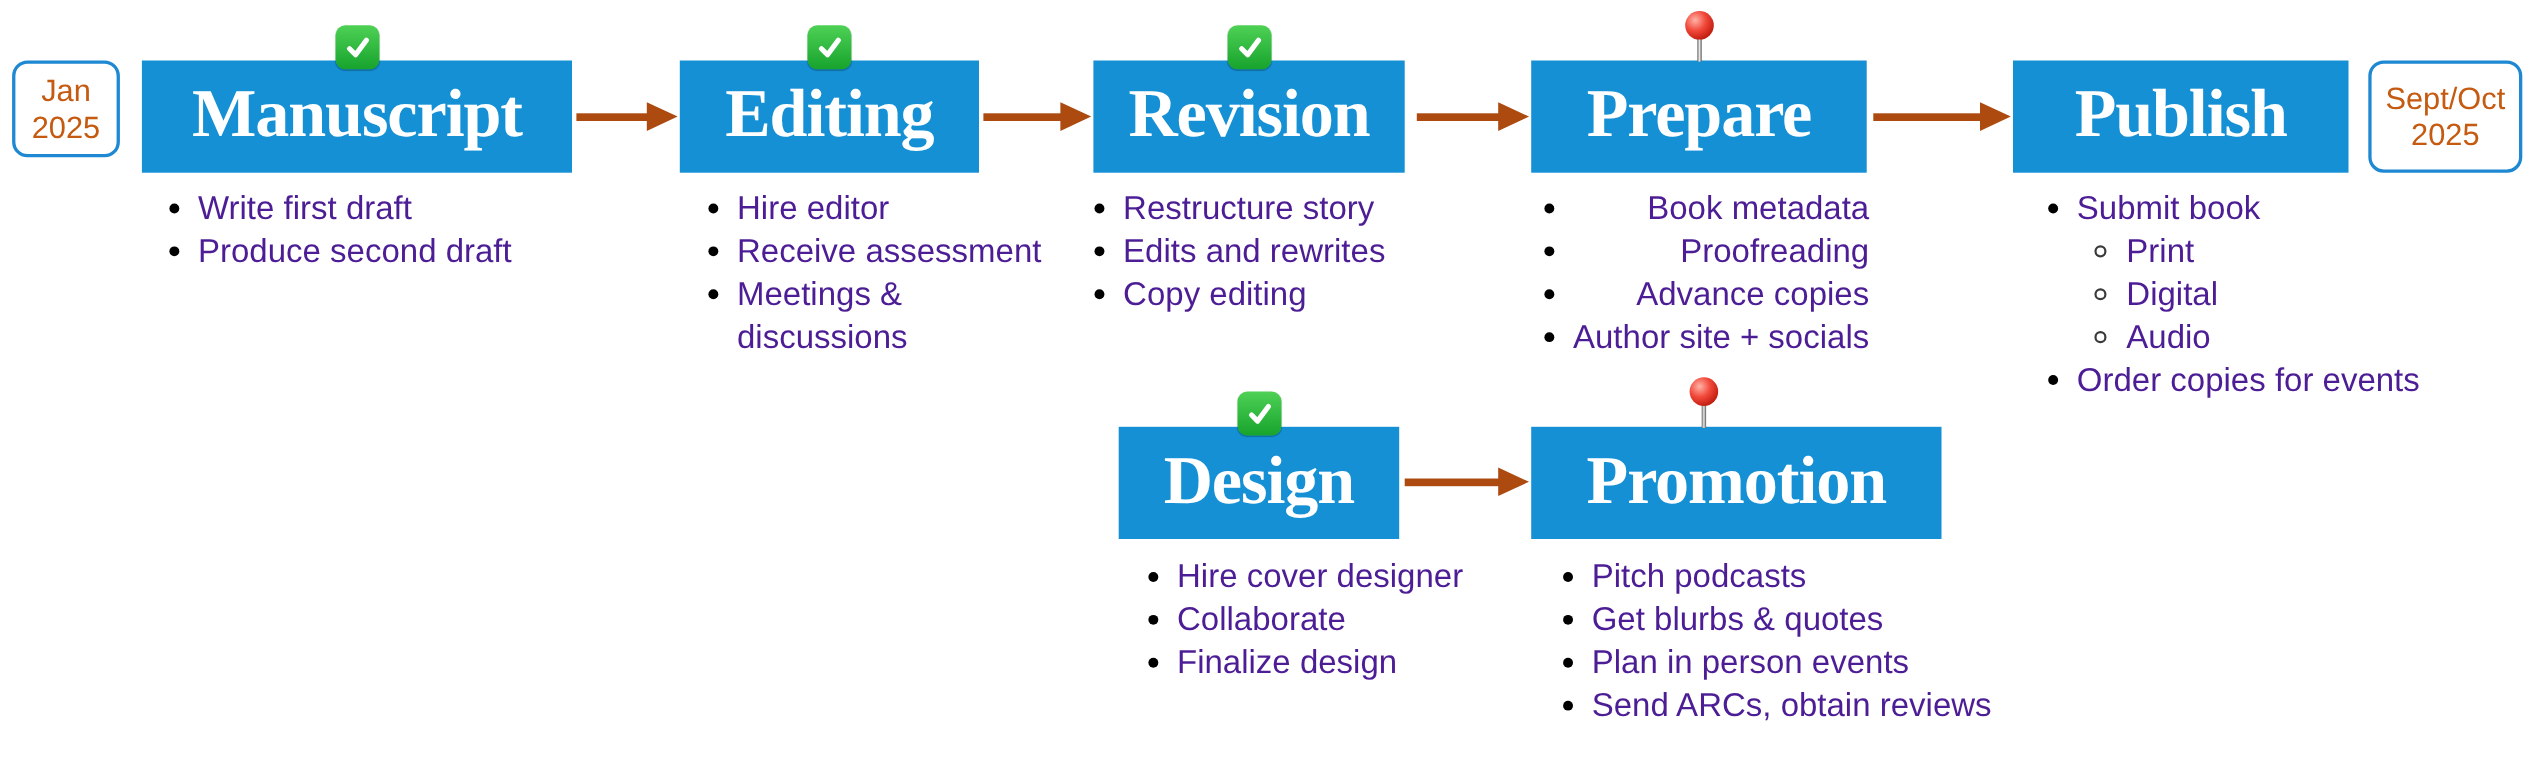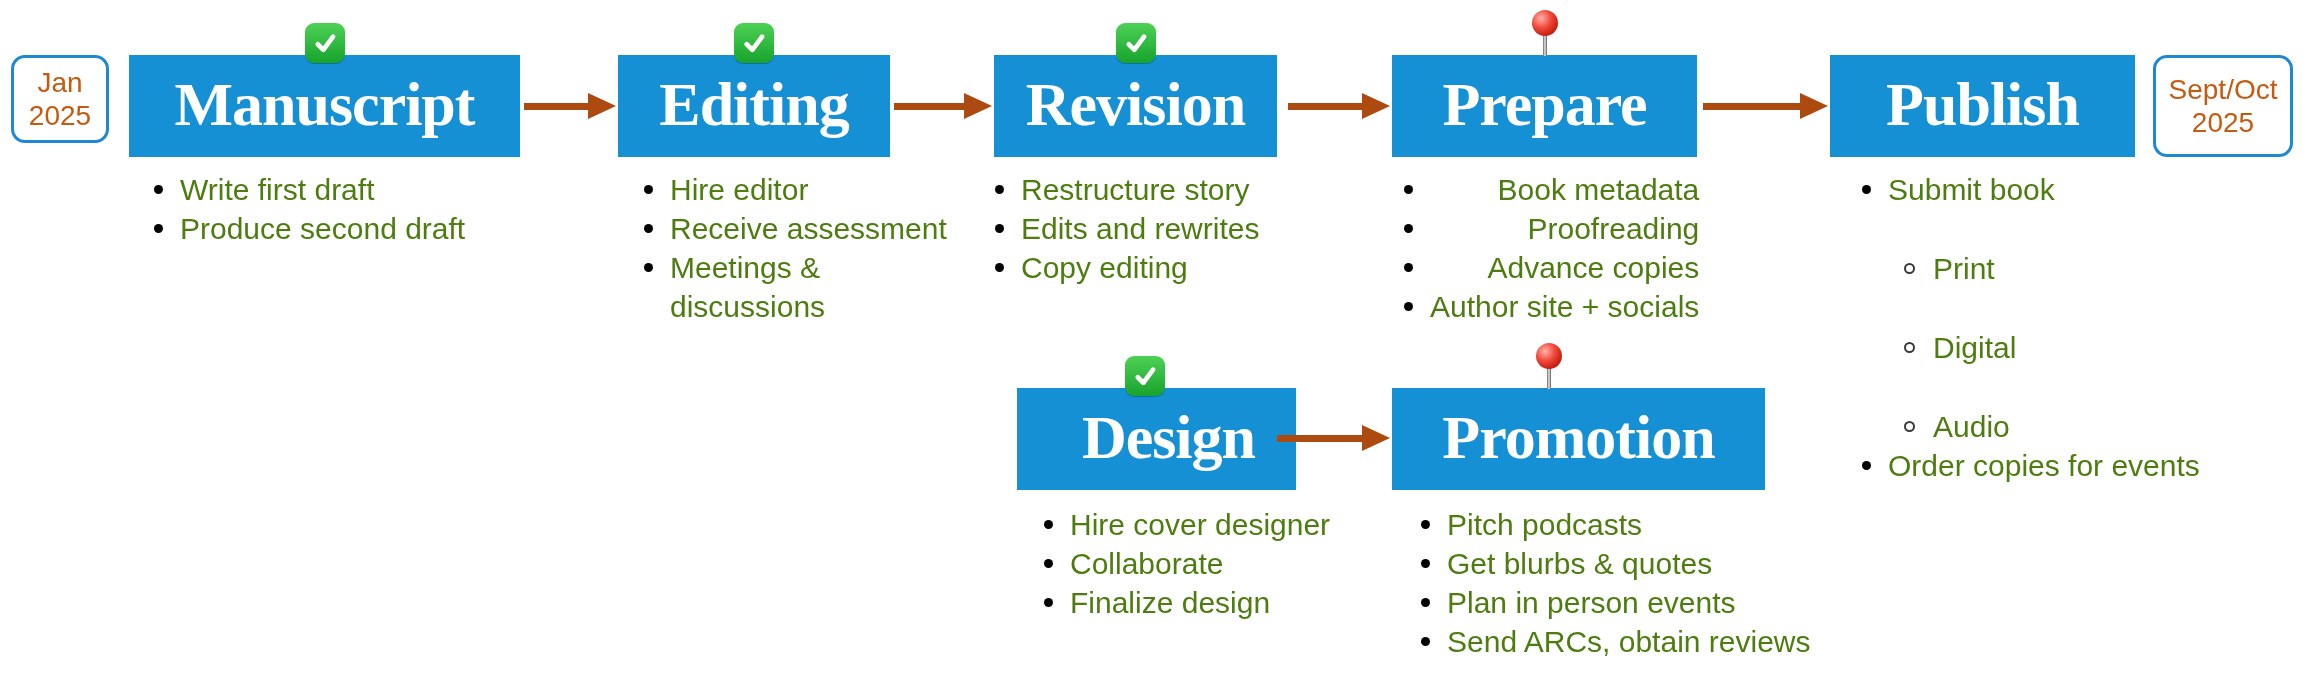--- a/index.html
+++ b/index.html
@@ -22,28 +22,28 @@
     display:flex; align-items:center; justify-content:center;
   }
   .stage-title {
     font-size:62px; font-weight:bold; letter-spacing:-1px; white-space:nowrap;
     transform:translateY(-2px);
     font-family:Liberation Serif, serif;
   }
 
   .stage-list {
     position:absolute; margin:0; padding:0; list-style:none;
-    font-size:30px; line-height:39px; color:#4d7c0f;
+    font-size:30px; line-height:39px; color:#4c1d95;
   }
   .stage-list li { position:relative; padding-left:36px; white-space:nowrap; }
   .stage-list li.l1::before {
     content:""; position:absolute; left:10px; top:15px;
     width:9px; height:9px; border-radius:50%; background:#000;
   }
-  .stage-list li.l2 { padding-left:81px;margin-top:40px; }
+  .stage-list li.l2 { padding-left:81px; }
   .stage-list li.l2::before {
     content:""; position:absolute; left:52px; top:14px; box-sizing:border-box;
     width:11px; height:11px; border-radius:50%; border:2px solid #3a3a3a; background:transparent;
   }
   .stage-list li.cont::before { content:none; }
 
   .arrow-line { position:absolute; height:7px; background:var(--arrow); }
   .arrow-head {
     position:absolute; width:0; height:0;
     border-top:13px solid transparent; border-bottom:13px solid transparent;
@@ -137,21 +137,21 @@
       <div class="stage-box" style="left: 1830px; top: 55px; width: 305px; height: 102px;">
         <div class="stage-title">Publish</div>
       </div>
       <ul class="stage-list" style="left: 1852px; top: 170px;">
         <li class="l1">Submit book</li>
         <li class="l2">Print</li>
         <li class="l2">Digital</li>
         <li class="l2">Audio</li>
         <li class="l1">Order copies for events</li>
       </ul>
-      <div class="stage-box" style="left: 1017px; top: 388px; width: 255px; height: 102px; padding-left: 24px;">
+      <div class="stage-box" style="left: 1017px; top: 388px; width: 255px; height: 102px;">
         <div class="stage-title">Design</div>
       </div>
       <div class="marker-check" style="left: 1124.5px; top: 356px;">
         <svg width="34" height="34" viewBox="0 0 40 40">
           <path d="M11.5 21.5 L18 28 L29.5 12.5" stroke="#fff" stroke-width="5.5" fill="none" stroke-linecap="round" stroke-linejoin="round"></path>
         </svg>
       </div>
       <ul class="stage-list" style="left: 1034px; top: 505px;">
         <li class="l1">Hire cover designer</li>
         <li class="l1">Collaborate</li>

